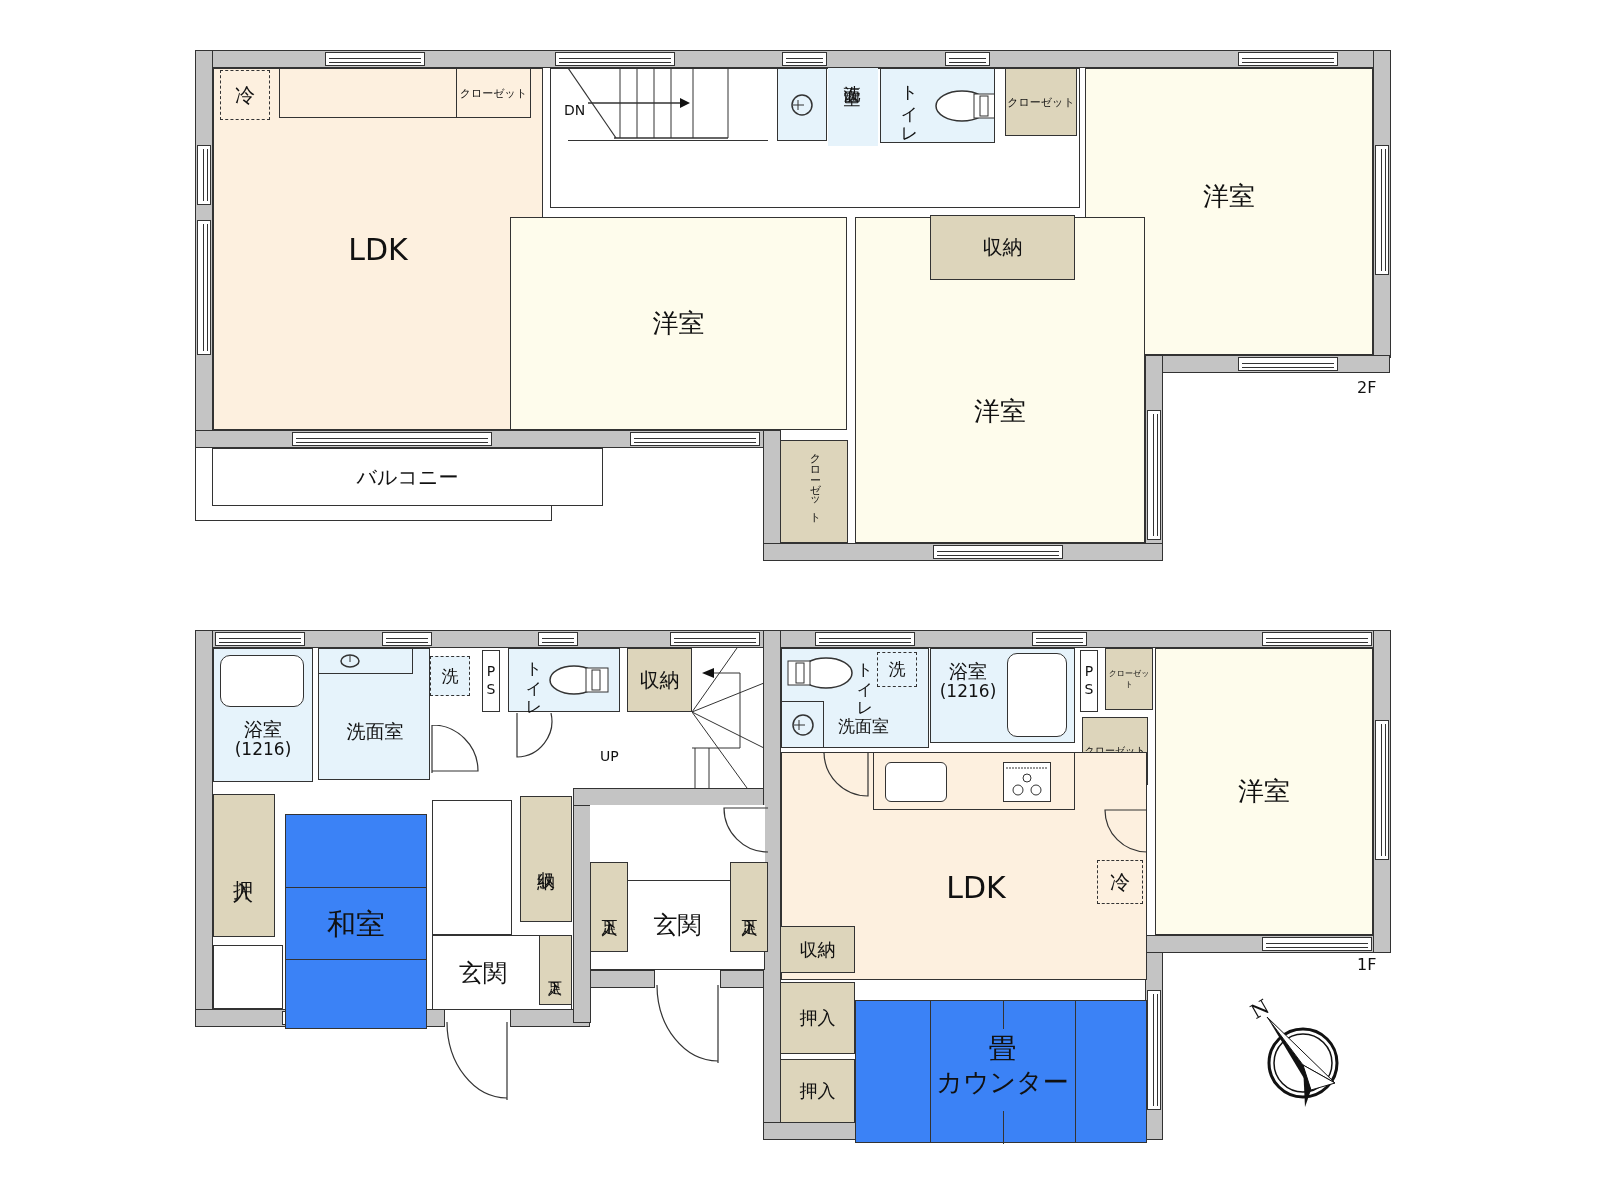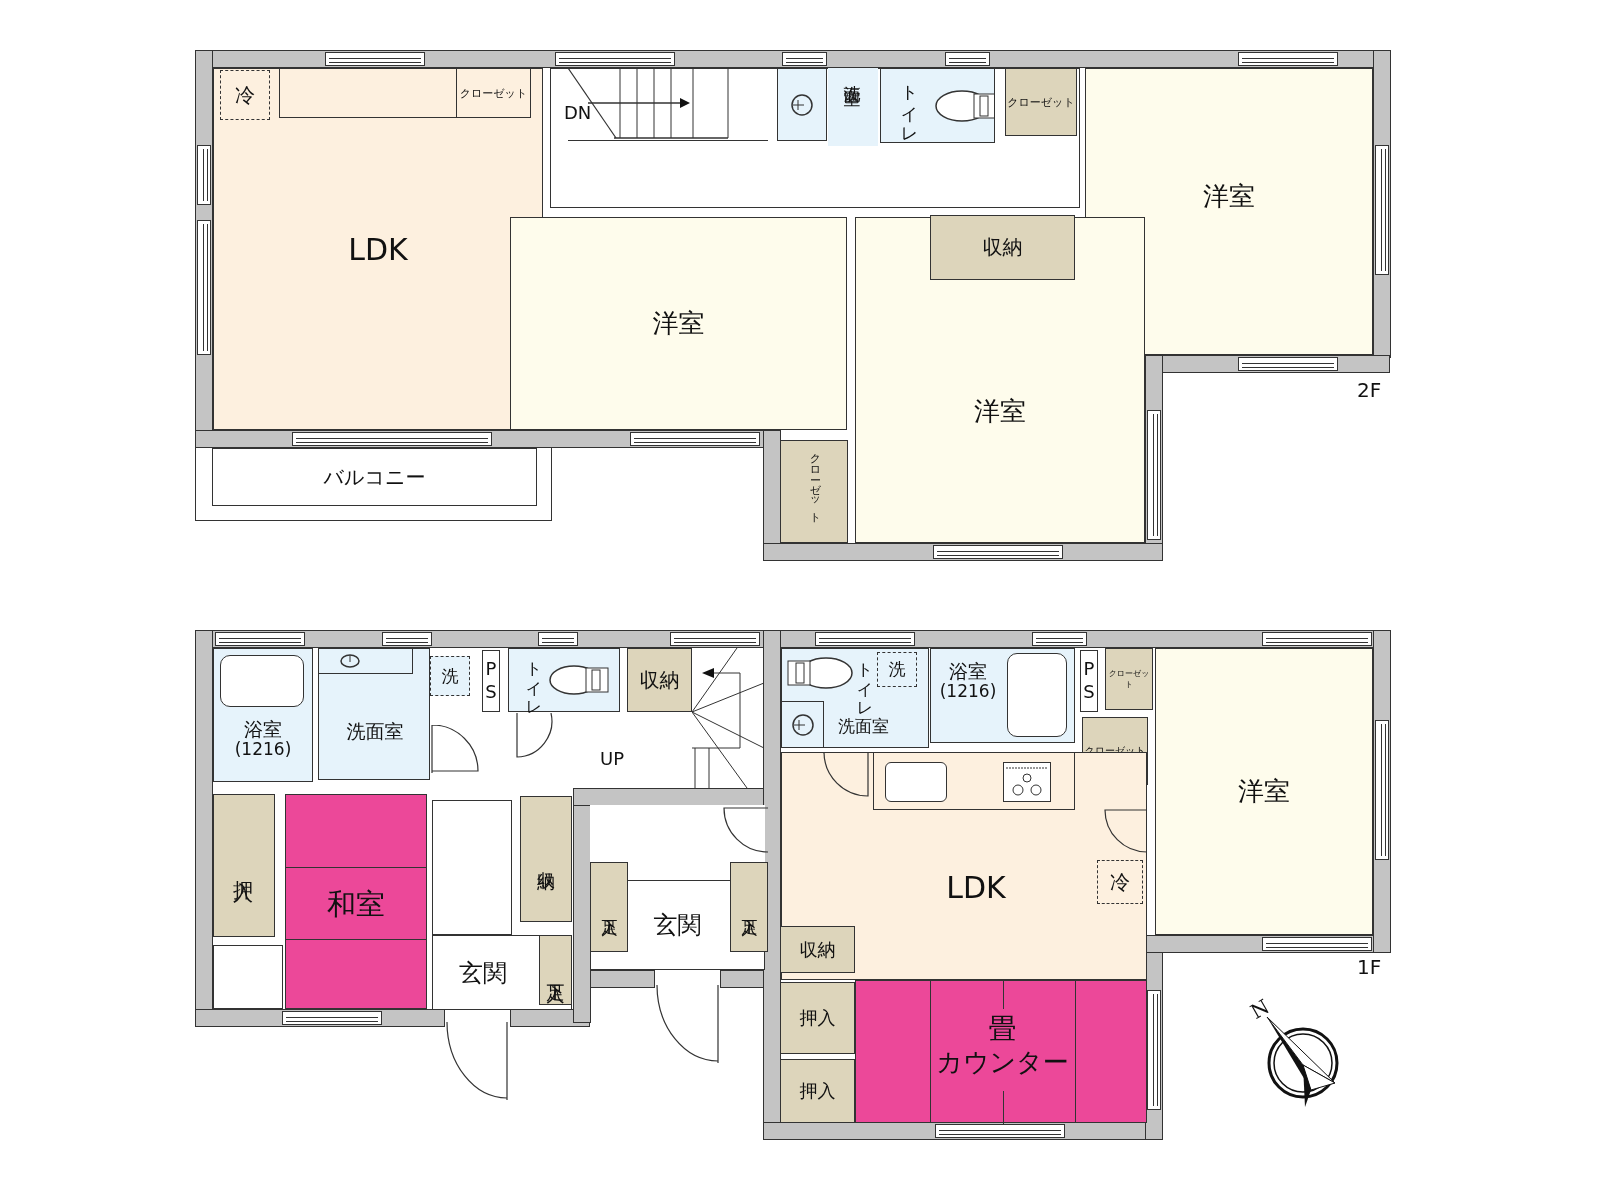--- a/index.html
+++ b/index.html
@@ -4,34 +4,34 @@
 <style>
   html,body{margin:0;padding:0;background:#fff;}
   body{width:1600px;height:1200px;position:relative;overflow:hidden;font-family:"DejaVu Sans","Liberation Sans",sans-serif;color:#111;}
   .abs{position:absolute;box-sizing:border-box;}
   .wall{background:#c4c4c4;border:1.5px solid #333;}
   .room{border:1.5px solid #333;display:flex;align-items:center;justify-content:center;text-align:center;}
   .ldk{background:#fdf0df;}
   .yo{background:#fefcec;}
   .wet{background:#e6f3fb;}
   .stor{background:#ddd5bb;}
-  .tatami{background:#ec4899;}
+  .tatami{background:#3b82f6;margin-top:20px;}
   .plain{background:#fff;}
   .win{background:#fff;border:1.5px solid #333;}
   .win::after{content:"";position:absolute;left:3px;right:3px;top:45%;height:3px;border-top:1px solid #333;border-bottom:1px solid #333;}
   .winv{background:#fff;border:1.5px solid #333;}
   .winv::after{content:"";position:absolute;top:3px;bottom:3px;left:42%;width:3px;border-left:1px solid #333;border-right:1px solid #333;}
   .lbl-xl{font-size:30px;}
   .lbl-l{font-size:26px;}
   .lbl-m{font-size:20px;}
-  .lbl-s{font-size:18px;}
+  .lbl-s{font-size:14px;}
   .lbl-xs{font-size:11px;}
   .vert{writing-mode:vertical-rl;text-orientation:upright;letter-spacing:2px;}
   .dashed{border:1.5px dashed #333;}
-  .floor-label{font-size:20px;}
+  .floor-label{font-size:16px;}
 </style>
 </head>
 <body>
 
 <div>
 
   <div class="abs wall" style="left:195px;top:50px;width:1195px;height:18px;"></div>
   <div class="abs wall" style="left:195px;top:50px;width:18px;height:398px;"></div>
   <div class="abs wall" style="left:1373px;top:50px;width:18px;height:308px;"></div>
   <div class="abs wall" style="left:195px;top:430px;width:585px;height:18px;"></div>
@@ -116,21 +116,21 @@
     <span class="lbl-m">収納</span>
   </div>
   <div class="abs" style="left:855px;top:290px;width:290px;height:253px;display:flex;align-items:center;justify-content:center;">
     <span class="lbl-l" style="margin-top:-10px;">洋室</span>
   </div>
   <div class="abs stor" style="left:780px;top:440px;width:68px;height:103px;border:1.5px solid #333;display:flex;justify-content:center;padding-top:4px;">
     <span class="lbl-xs vert">クローゼット</span>
   </div>
 
   <div class="abs" style="left:195px;top:448px;width:357px;height:73px;border:1.5px solid #333;border-top:none;"></div>
-  <div class="abs room plain" style="left:212px;top:448px;width:325px;height:58px;">
+  <div class="abs room plain" style="left:212px;top:448px;width:391px;height:58px;">
     <span class="lbl-m">バルコニー</span>
   </div>
 
   <span class="abs floor-label" style="left:1357px;top:378px;">2F</span>
 </div>
 
 <div>
 
   <div class="abs wall" style="left:195px;top:630px;width:1195px;height:18px;"></div>
   <div class="abs wall" style="left:195px;top:630px;width:18px;height:397px;"></div>

